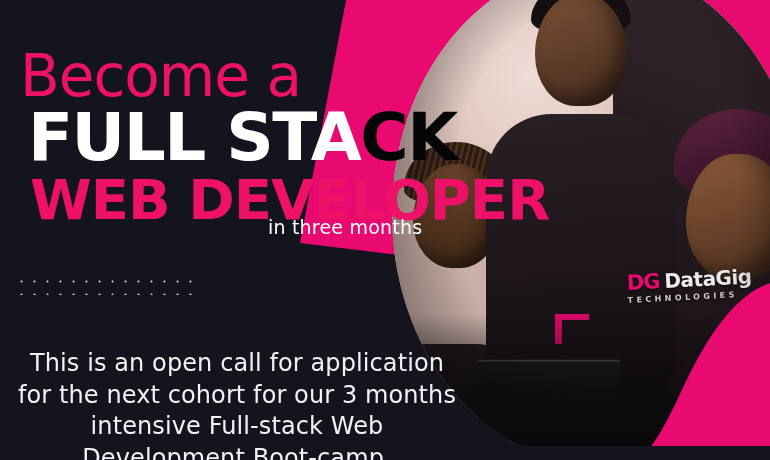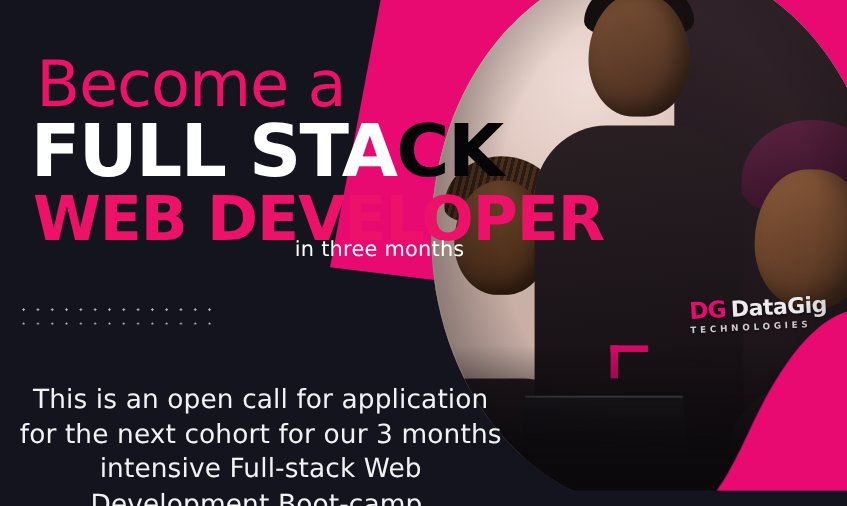--- a/index.html
+++ b/index.html
@@ -148,21 +148,21 @@
   
   .bottom-band{
     position:absolute;left:0;bottom:0;width:770px;height:14px;
     background:#14141E;
   }
 
   
   .copy{position:absolute;left:0;top:0;width:770px;height:460px;}
 
   .t-become{
-    position:absolute;left:33px;top:47px;
+    position:absolute;left:20px;top:47px;
     color:#EE1169;
     font-size:58px;line-height:1;
     font-weight:400;letter-spacing:-1px;
     white-space:nowrap;
   }
   .t-fullstack{
     position:absolute;left:28px;top:105px;
     font-size:66px;line-height:1;
     font-weight:800;letter-spacing:-1.5px;
     white-space:nowrap;

